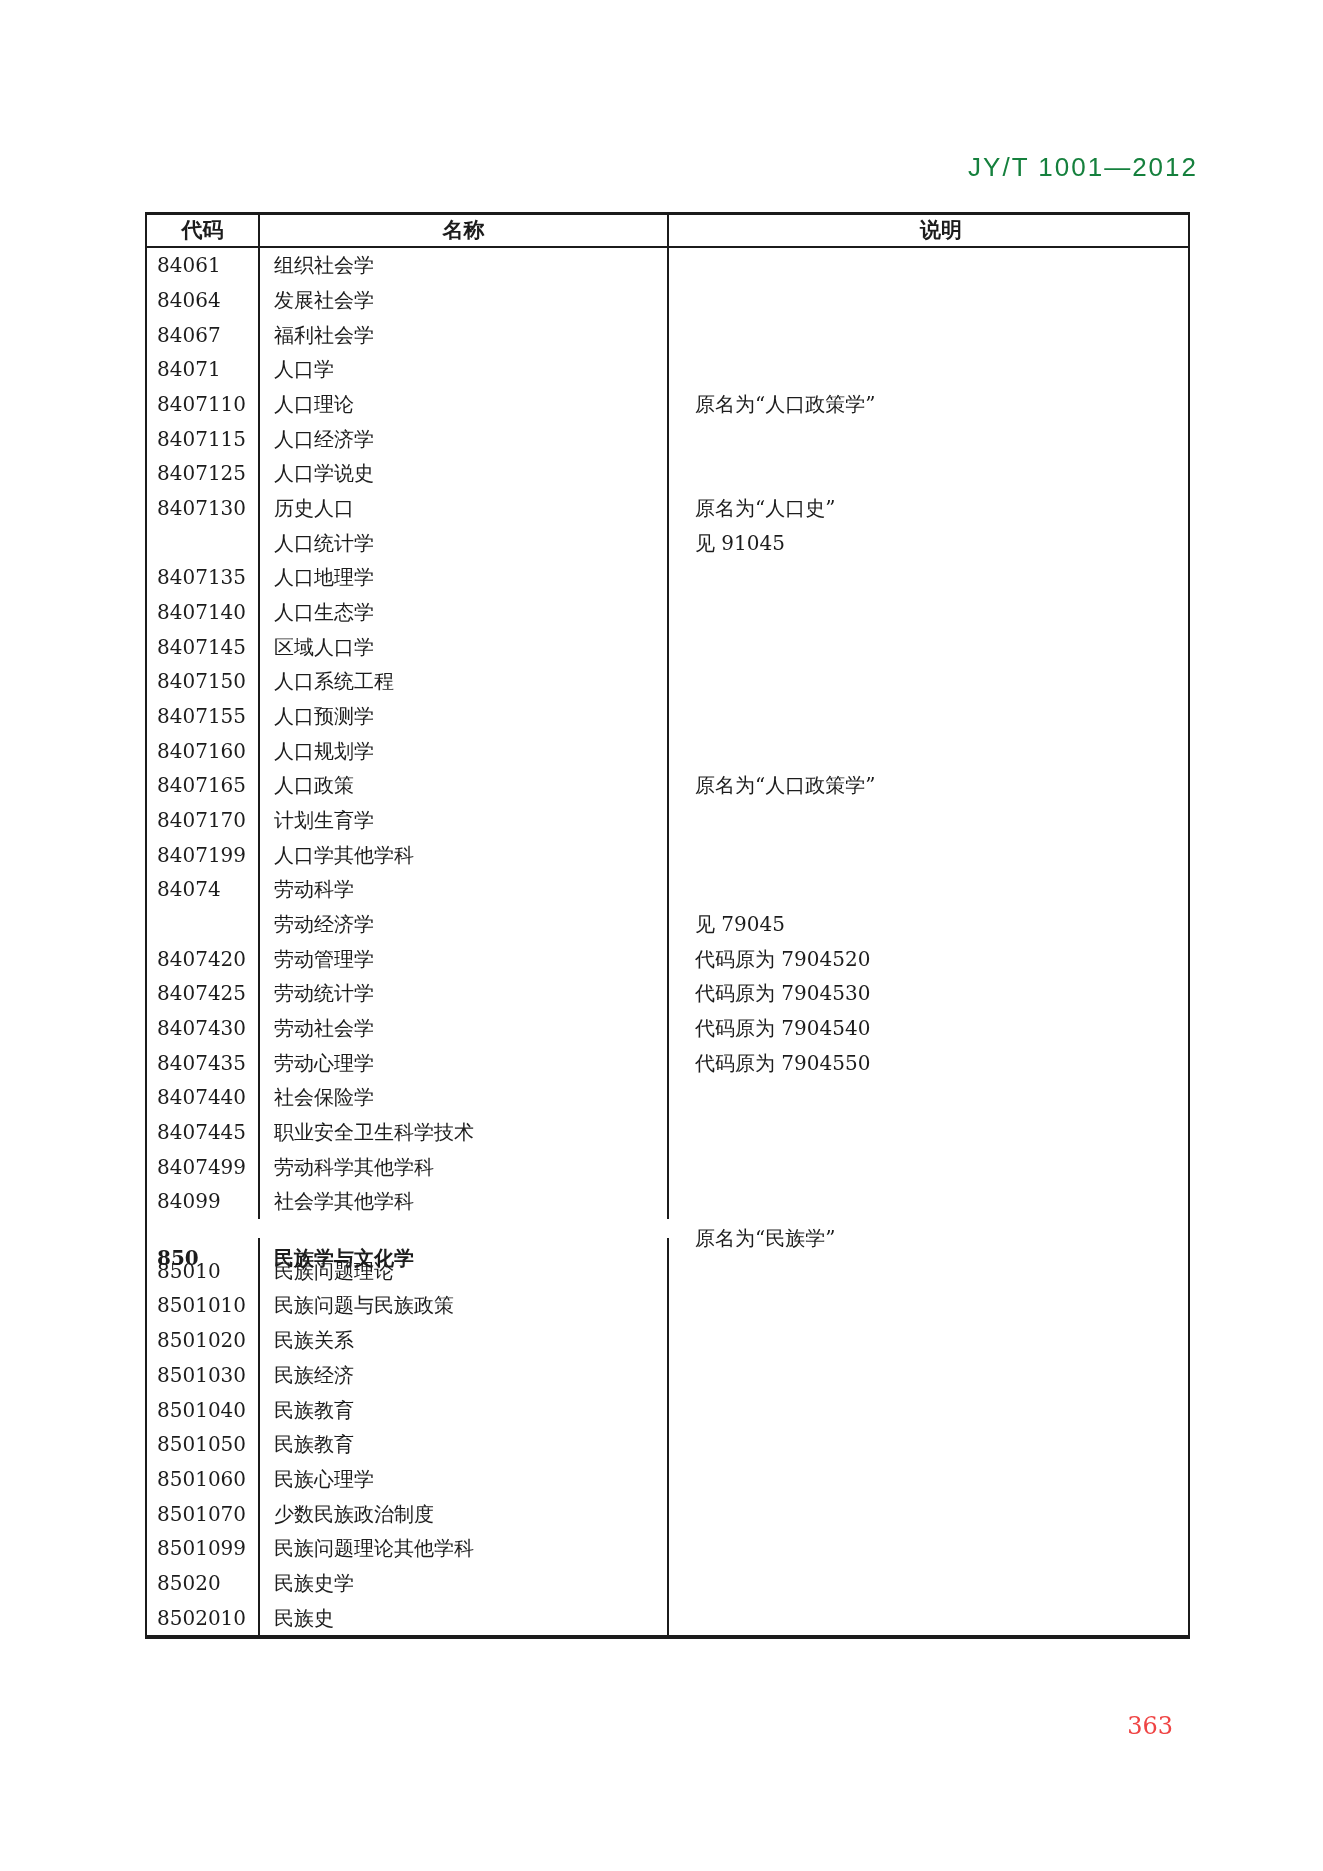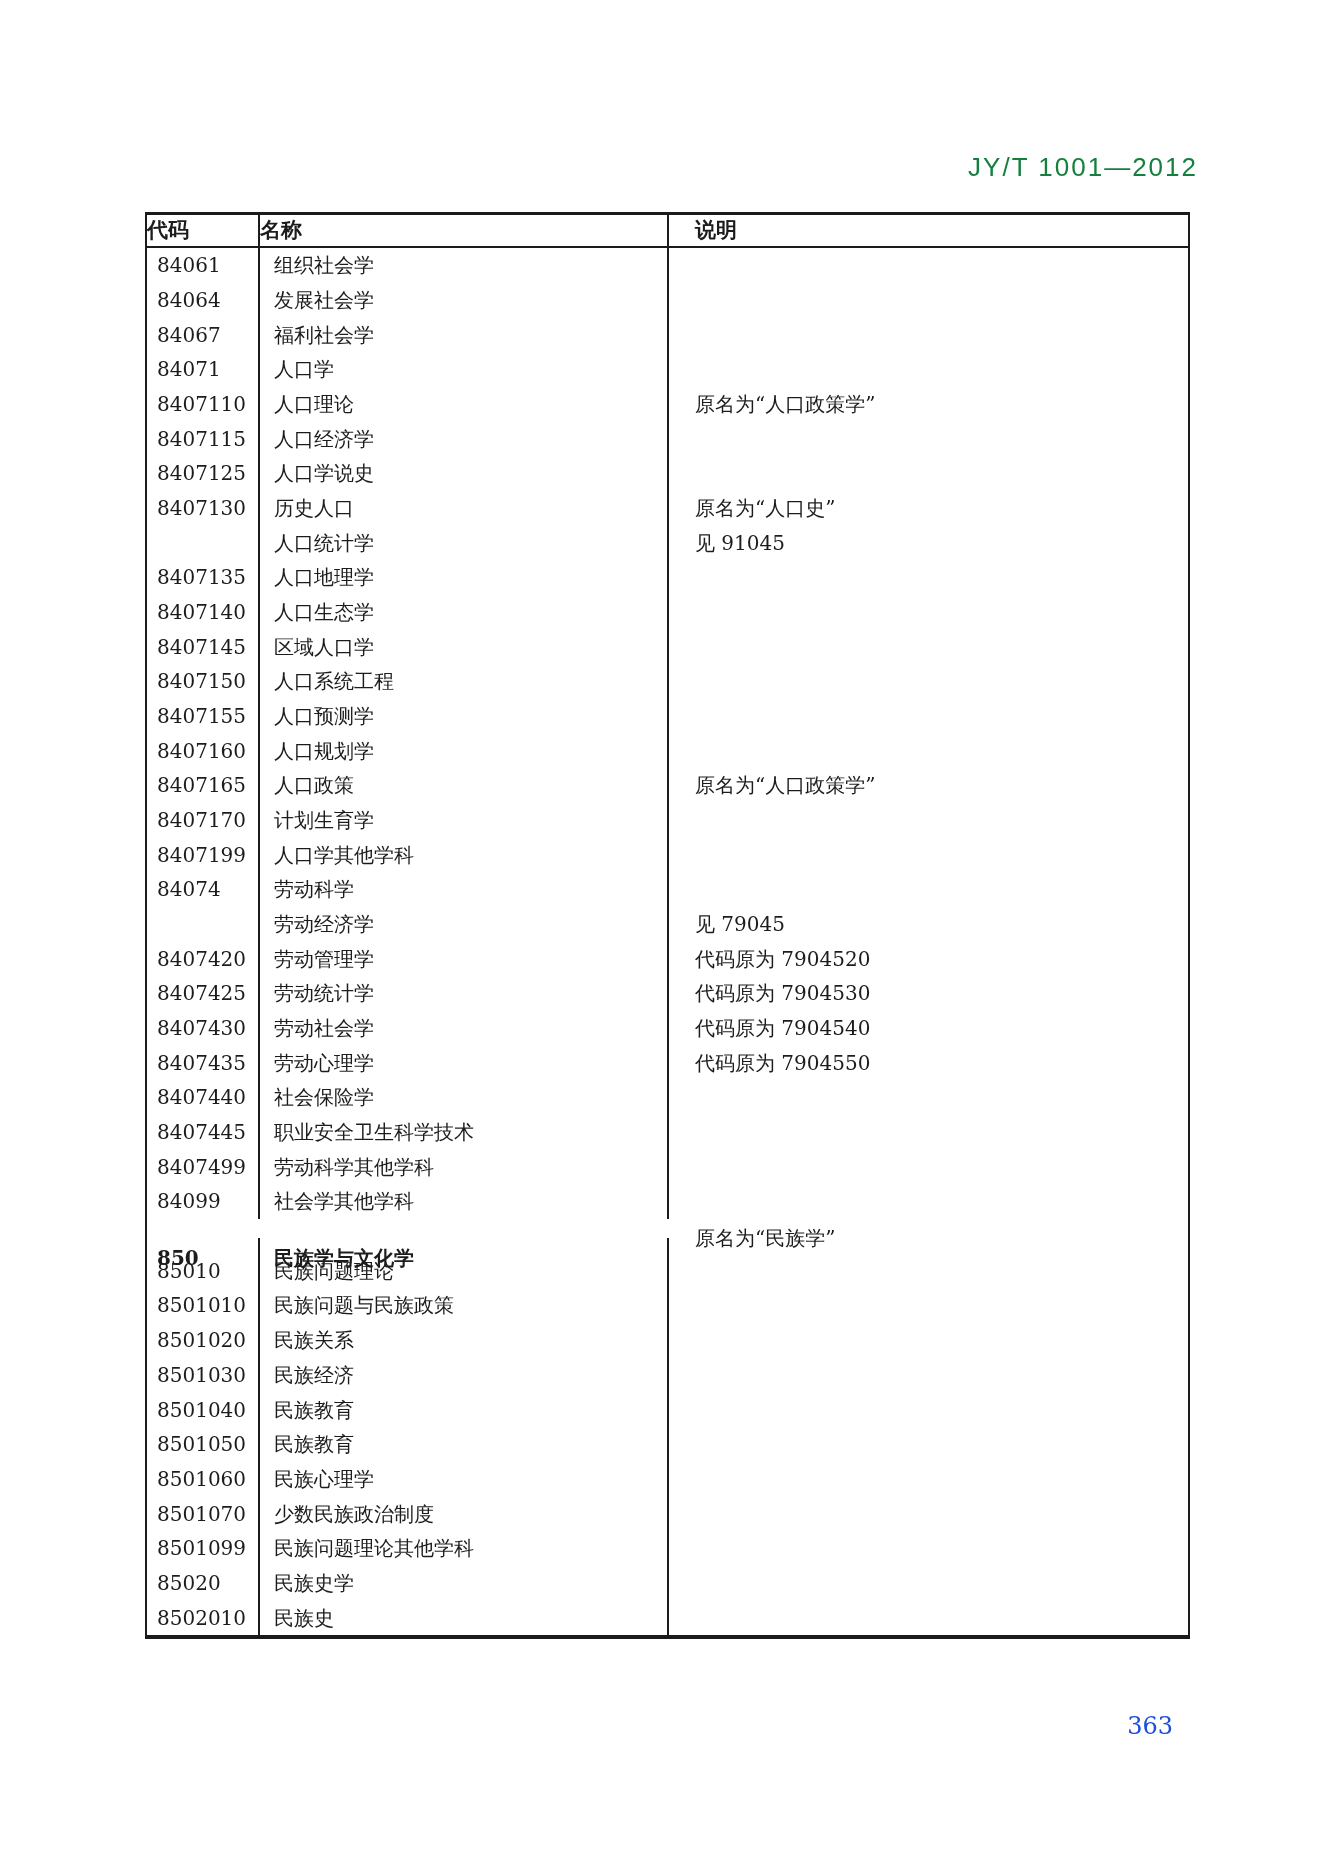--- a/index.html
+++ b/index.html
@@ -35,21 +35,21 @@
   .trow{
     display:grid;
     grid-template-columns:113px 409px 518px;
     align-items:center;
   }
   .thead-row{
     height:31px;
     border-bottom:2px solid #1b1b1b;
   }
   .thead-row .cell{
-    text-align:left;
+    text-align:center;
     font-weight:bold;
     font-size:21px;
     padding:0;
   }
   .data-row{
     height:34.68px;
   }
   .cell{
     height:100%;
     display:flex;
@@ -65,21 +65,21 @@
   .cell.c-note{padding-left:26px;}
   .thead-row .cell{display:block;line-height:29px;}
   .thead-row .cell.c-code,.thead-row .cell.c-name{padding-left:0;}
   .data-row.bold .c-code,
   .data-row.bold .c-name{font-weight:bold;margin-top:39px;}
   .page-number{
     position:absolute;
     top:1712px;
     right:150px;
     font-size:24px;
-    color:#1d4ed8;
+    color:#ef4444;
   }
 </style>
 </head>
 <body>
 
 <div class="doc-code">JY/T 1001—2012</div>
 
 <div class="class-table">
   <div class="trow thead-row">
     <div class="cell c-code">代码</div>

